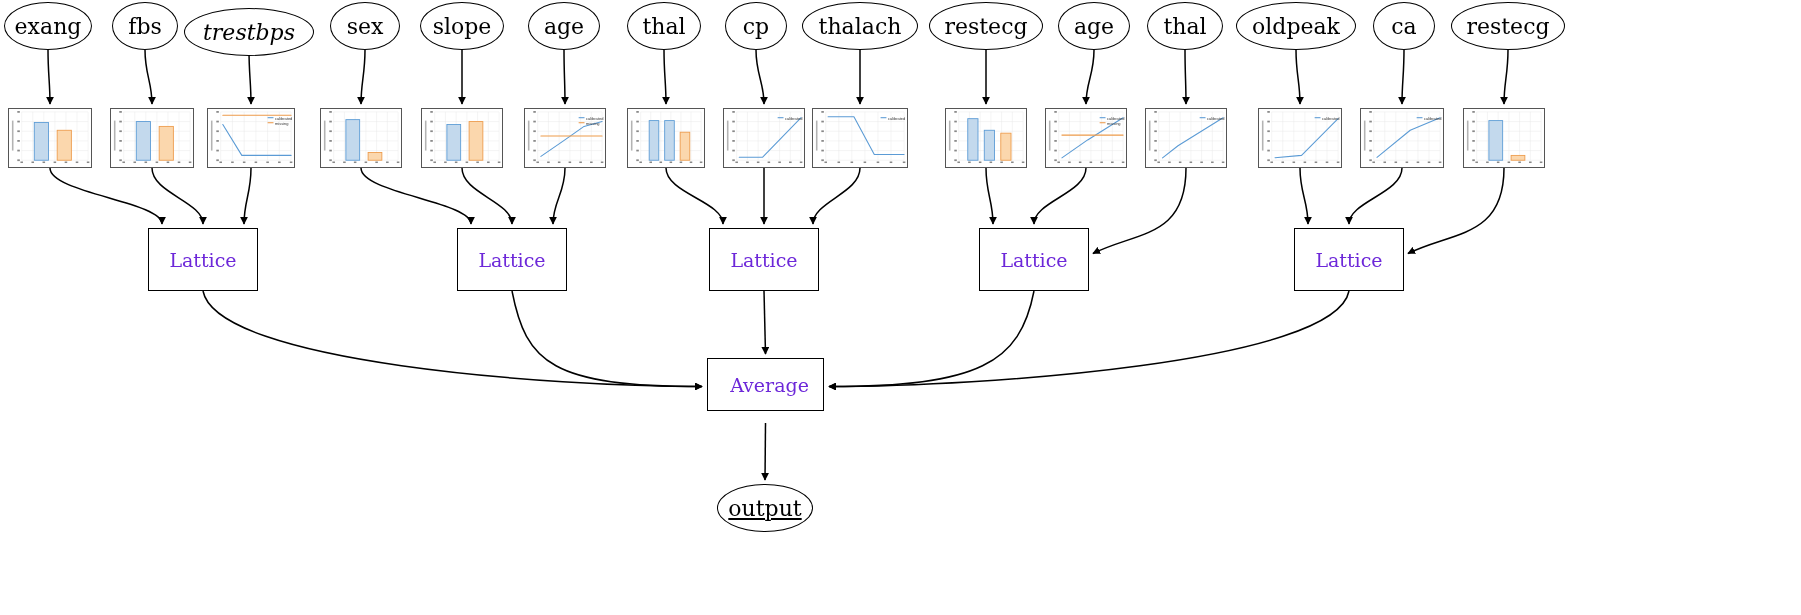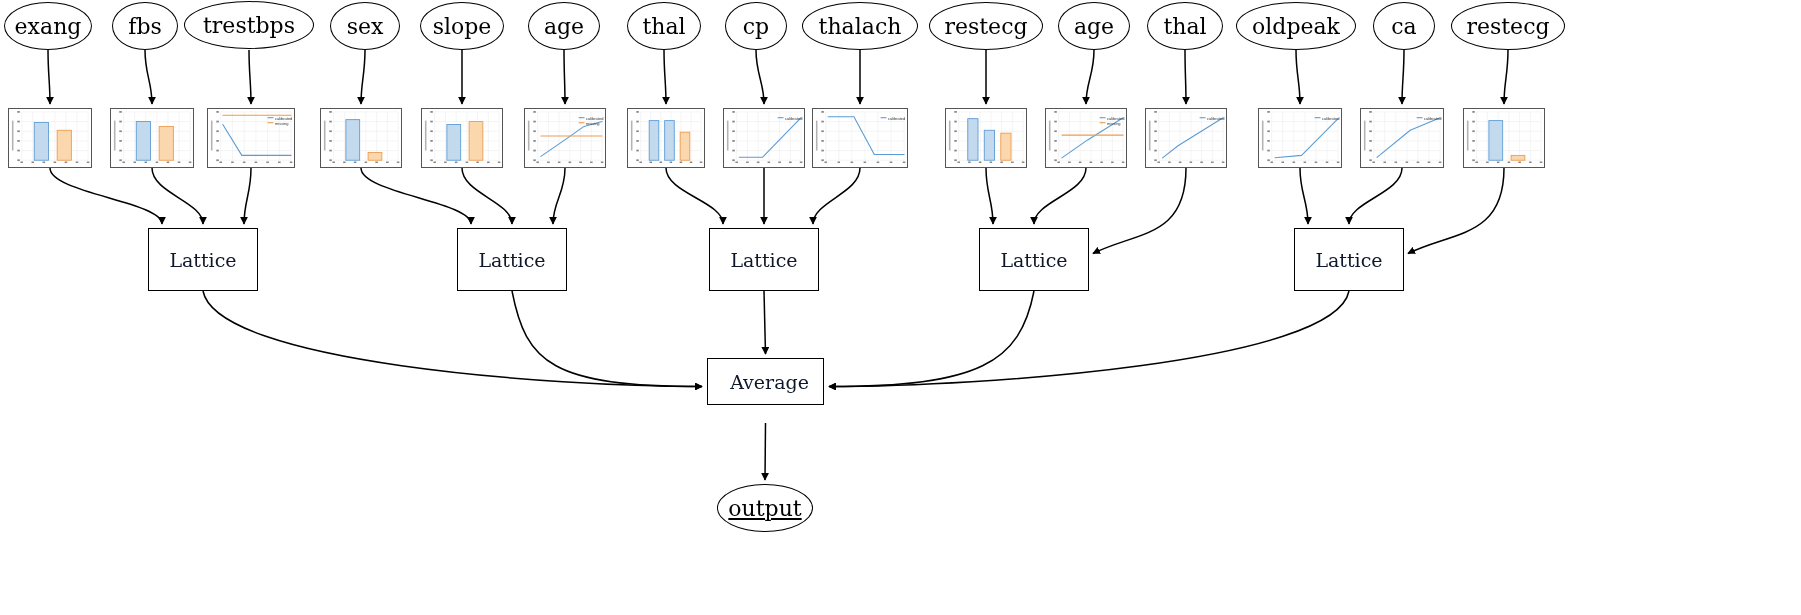--- a/index.html
+++ b/index.html
@@ -24,21 +24,21 @@
     white-space:nowrap;
     z-index:3;
   }
 
   
   .rect-node{
     position:absolute;
     display:flex;align-items:center;justify-content:center;
     border:1.6px solid #000;
     background:#fff;
-    color:#0f172a;
+    color:#6d28d9;
     font-size:19px;
     font-family:"DejaVu Serif", serif;
     box-sizing:border-box;
     white-space:nowrap;
     z-index:3;
   }
 
   
   .plot{
     position:absolute;
@@ -99,21 +99,21 @@
         <path d="M 765.5 423 L 765 480" fill="none" stroke="#000000" stroke-width="1.5" marker-end="url(#arrow)"></path>
       </g>
   </svg>
   <div id="nodes">
       <div class="ellipse-node" style="left: 4px; top: 2px; width: 88px; height: 48px;">
         <span>exang</span>
       </div>
       <div class="ellipse-node" style="left: 112px; top: 2px; width: 66px; height: 48px;">
         <span>fbs</span>
       </div>
-      <div class="ellipse-node" style="left: 184px; top: 1px; width: 130px; height: 48px;">
+      <div class="ellipse-node" style="left: 184px; top: 8px; width: 130px; height: 48px; font-style: italic;">
         <span>trestbps</span>
       </div>
       <div class="ellipse-node" style="left: 330px; top: 2px; width: 70px; height: 48px;">
         <span>sex</span>
       </div>
       <div class="ellipse-node" style="left: 420px; top: 2px; width: 84px; height: 48px;">
         <span>slope</span>
       </div>
       <div class="ellipse-node" style="left: 528px; top: 2px; width: 72px; height: 48px;">
         <span>age</span>
@@ -153,21 +153,21 @@
       </div>
       <div class="rect-node" style="left: 709px; top: 228px; width: 110px; height: 63px;">
         <span>Lattice</span>
       </div>
       <div class="rect-node" style="left: 979px; top: 228px; width: 110px; height: 63px;">
         <span>Lattice</span>
       </div>
       <div class="rect-node" style="left: 1294px; top: 228px; width: 110px; height: 63px;">
         <span>Lattice</span>
       </div>
-      <div class="rect-node" style="left: 707px; top: 358px; width: 117px; height: 47px; padding-left: 8px;">
+      <div class="rect-node" style="left: 707px; top: 358px; width: 117px; height: 53px; padding-left: 8px;">
         <span>Average</span>
       </div>
       <div class="ellipse-node" style="left: 717px; top: 484px; width: 96px; height: 48px; text-decoration: underline;">
         <span>output</span>
       </div>
       <div class="plot" style="left: 8px; top: 108px; width: 84px; height: 60px;">
         <svg viewBox="0 0 84 60" preserveAspectRatio="none">
           <rect x="0" y="0" width="84" height="60" fill="#fff"></rect>
           <g stroke="#e8e8e8" stroke-width="0.5">
             <line x1="13" y1="3" x2="81" y2="3"></line>

